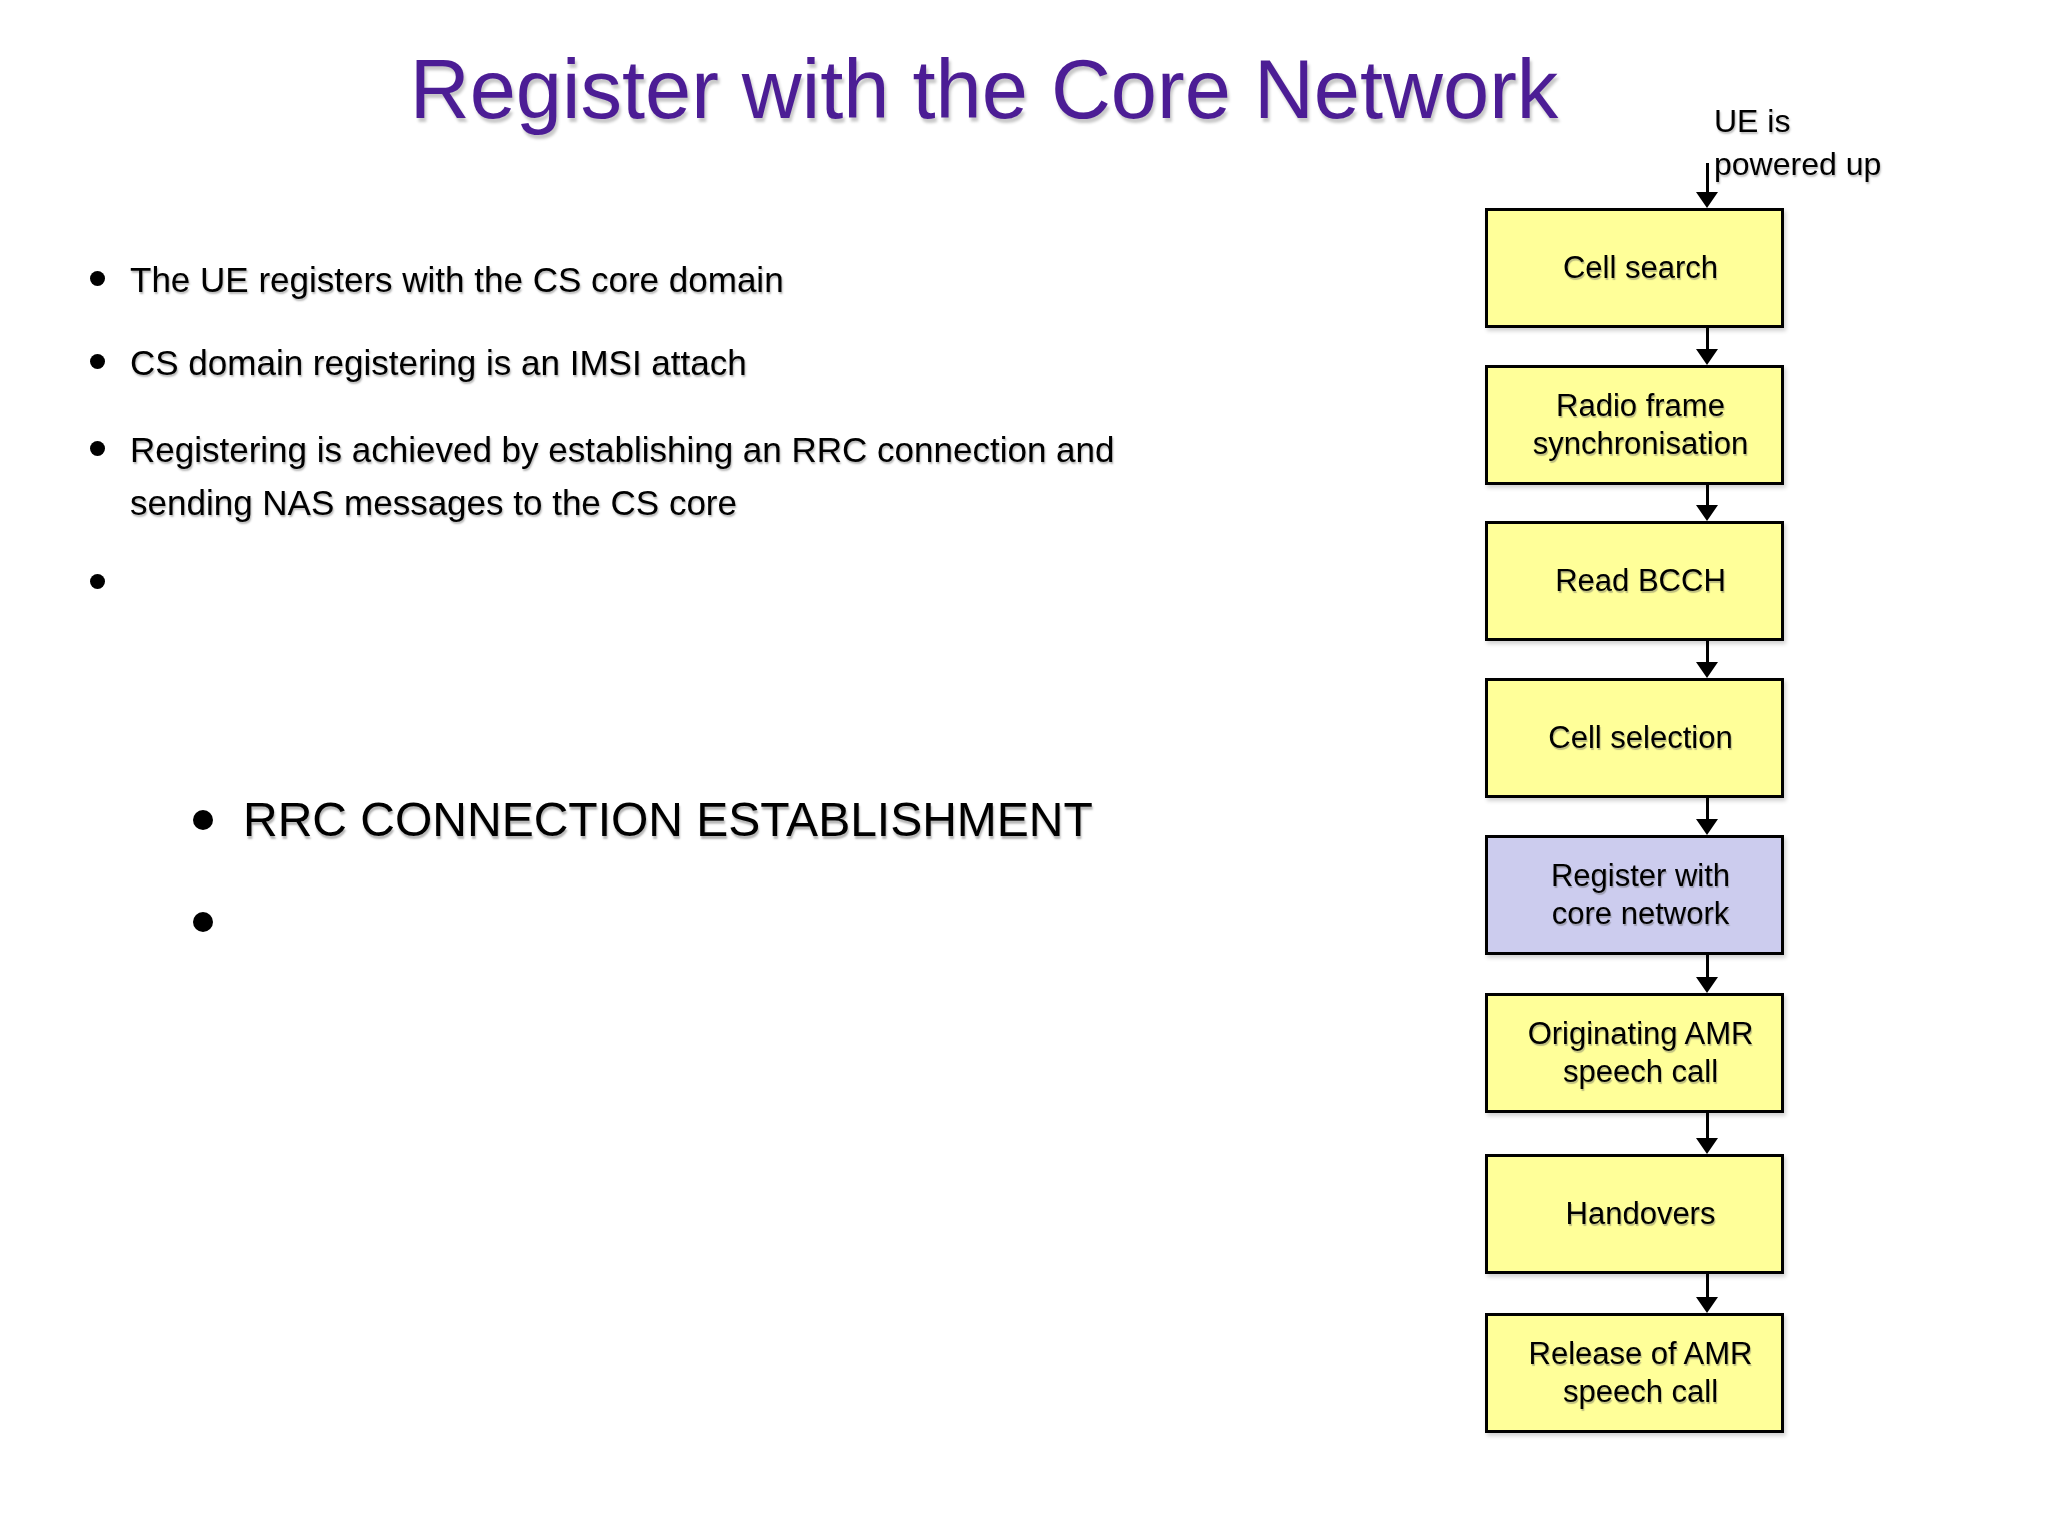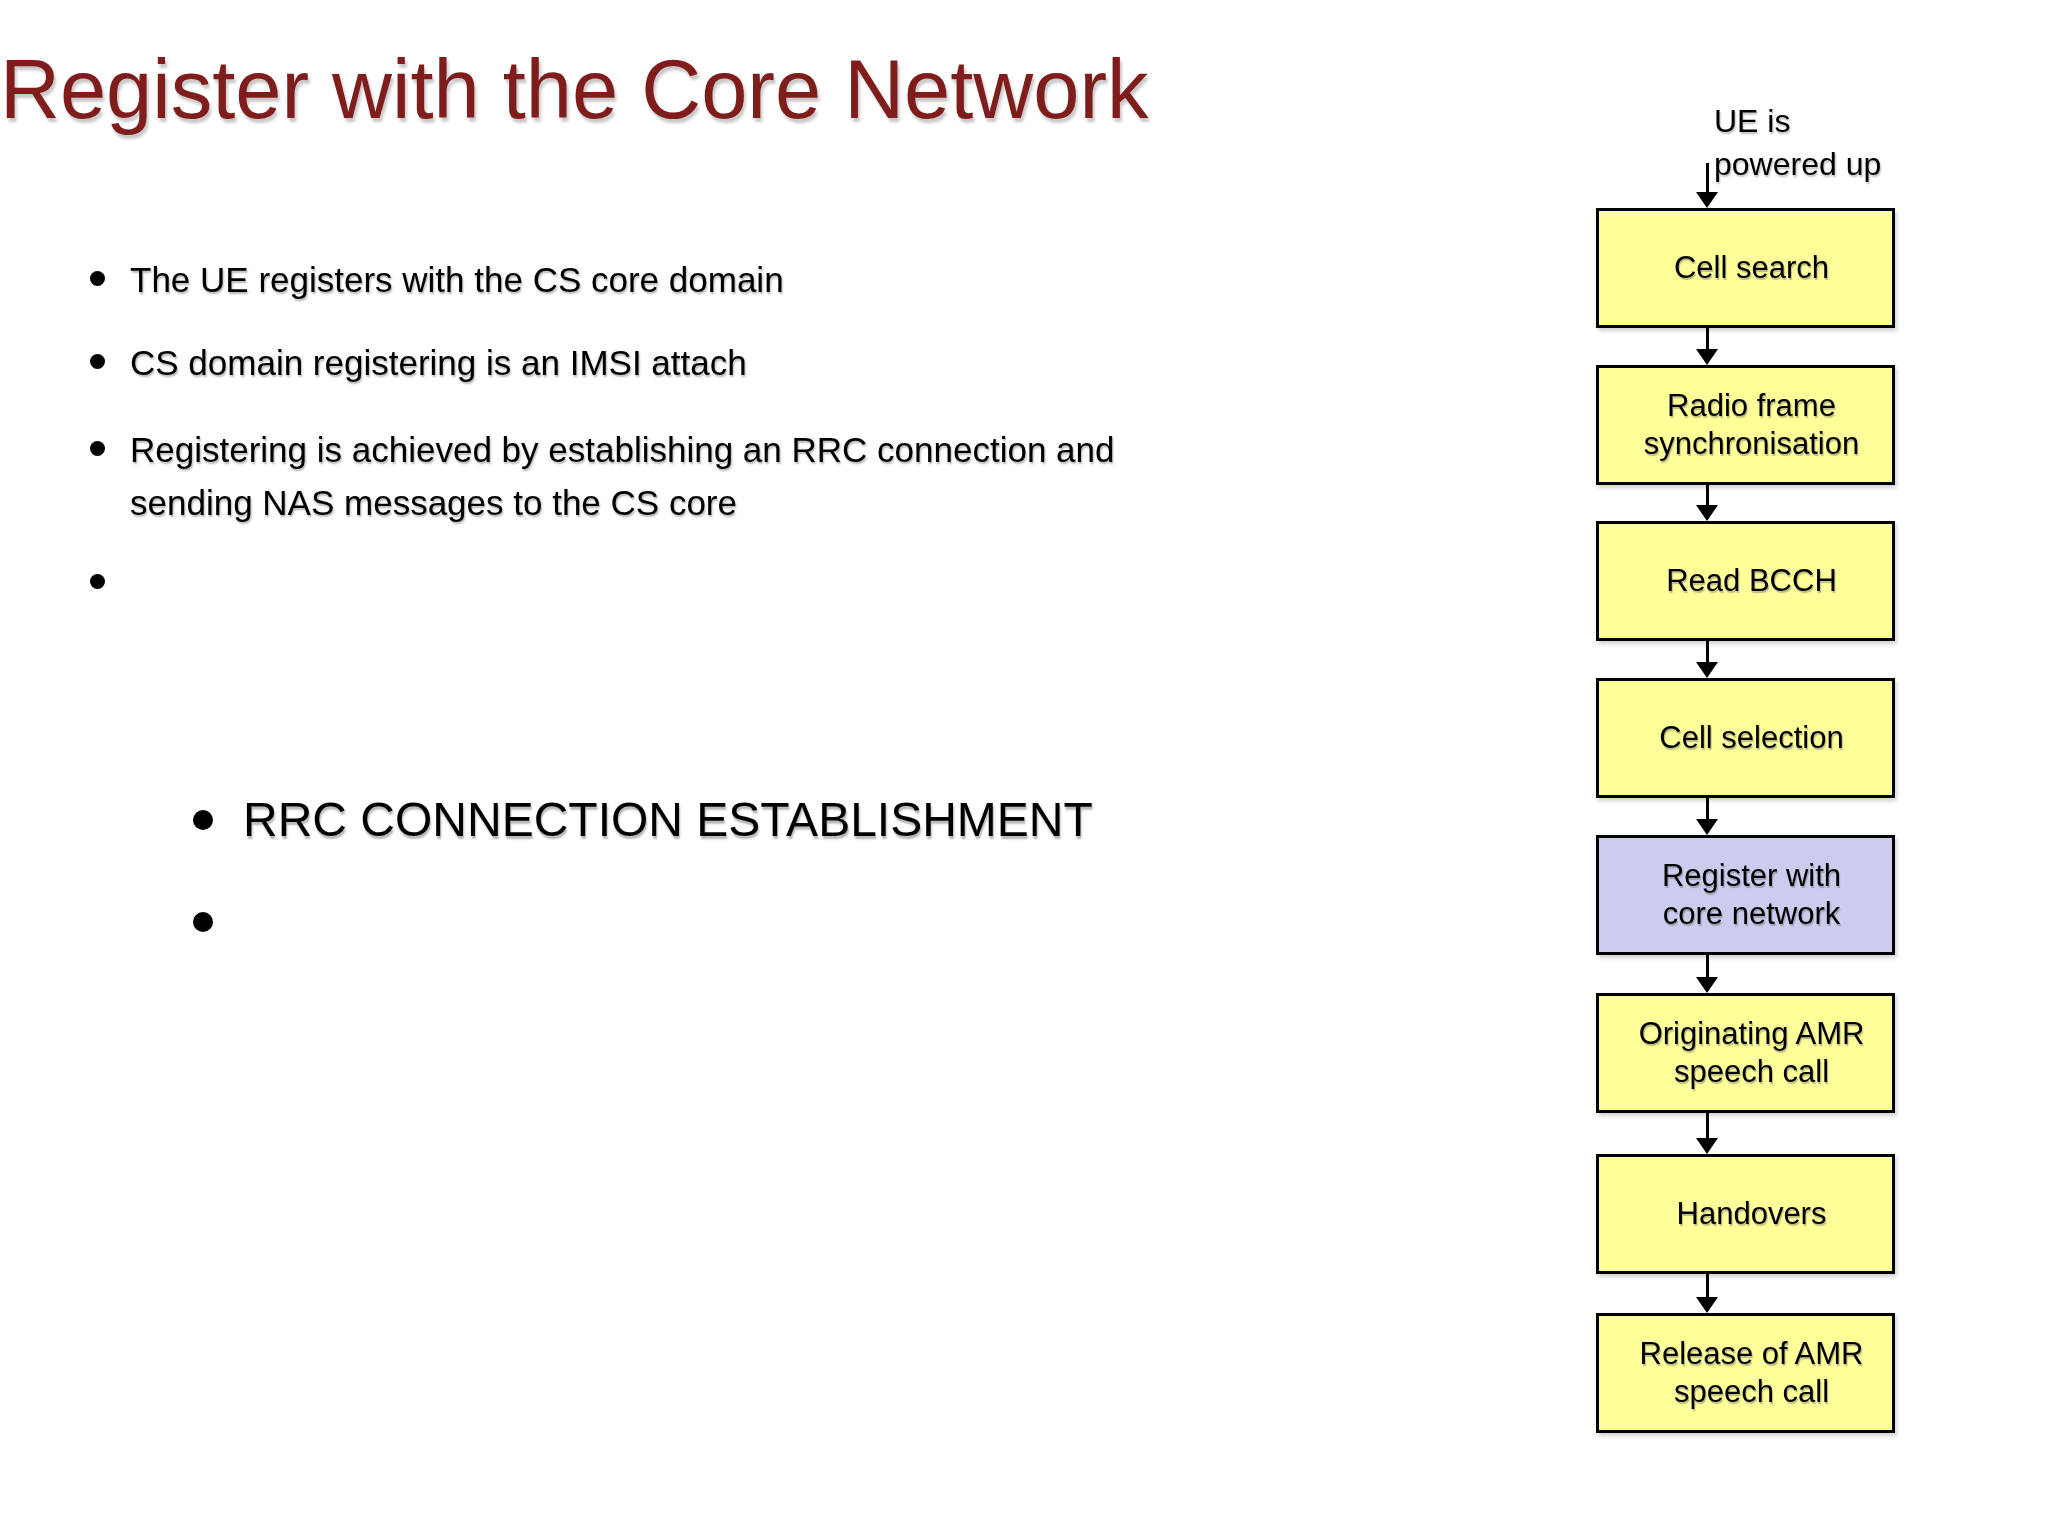--- a/index.html
+++ b/index.html
@@ -9,23 +9,23 @@
     background:#ffffff;
     font-family:"Liberation Sans", sans-serif;
     color:#000000;
     overflow:hidden;
   }
 
   
   .title {
     position:absolute; left:0; top:42px; width:1968px;
     margin:0;
-    text-align:left;
+    text-align:center;
     font-size:83px; font-weight:normal;
-    color:#7f1d1d;
+    color:#4c1d95;
     text-shadow:2px 4px 3px rgba(0,0,0,0.22);
     white-space:nowrap;
   }
 
   
   .bullets { position:absolute; left:90px; top:253px; width:1360px; }
   .bullet { display:flex; align-items:flex-start; }
   .bullet .dot {
     flex:0 0 15px; width:15px; height:15px; border-radius:50%;
     background:#000; margin-top:18px;
@@ -55,21 +55,21 @@
   }
 
   
   .flow-label {
     position:absolute; left:1714px; top:100px;
     font-size:32px; line-height:43px;
     white-space:pre-line;
     text-shadow:1px 2px 2px rgba(90,90,90,0.4);
   }
   .box {
-    position:absolute; left:1596px; width:299px; height:120px;
+    position:absolute; left:1485px; width:299px; height:120px;
     box-sizing:border-box;
     background:#FFFF99;
     border:3px solid #000;
     display:flex; align-items:center; justify-content:center;
     text-align:center;
     font-size:31px; line-height:38px;
     white-space:pre-line;
     box-shadow:2px 3px 4px rgba(0,0,0,0.18);
     text-shadow:1px 2px 1px rgba(90,90,90,0.4);
     padding-left:12px;

